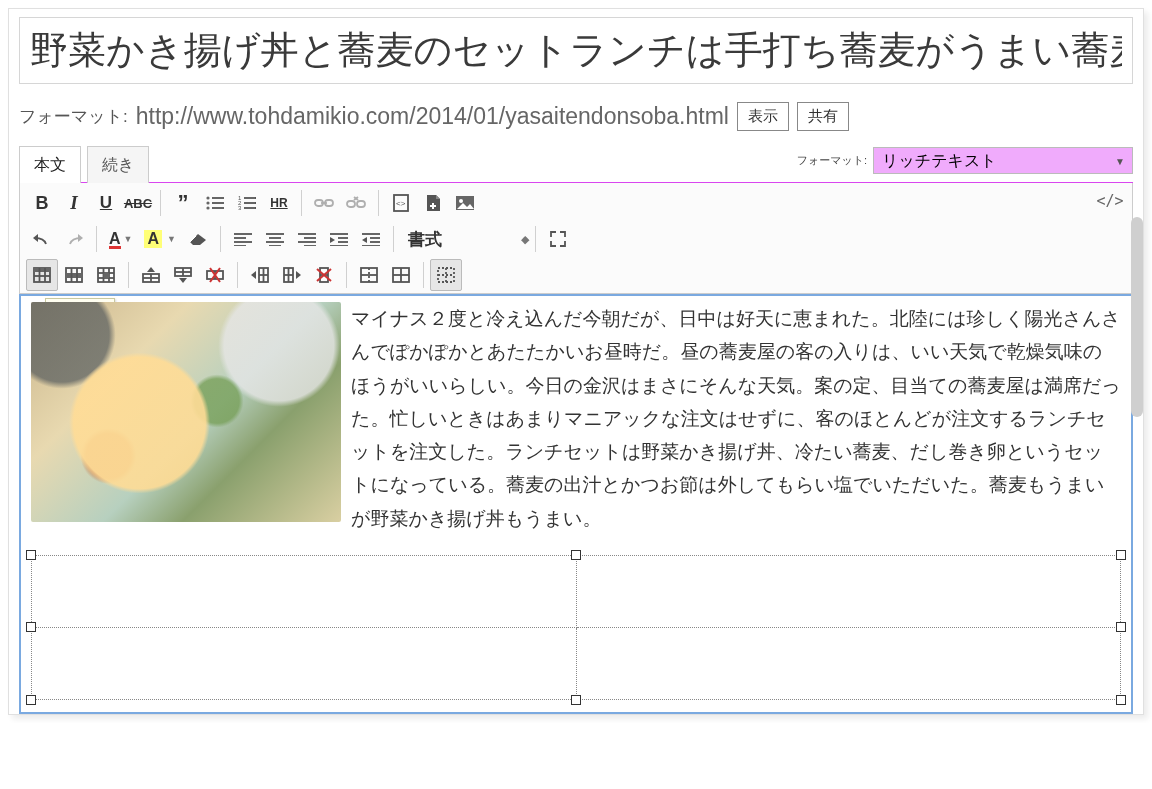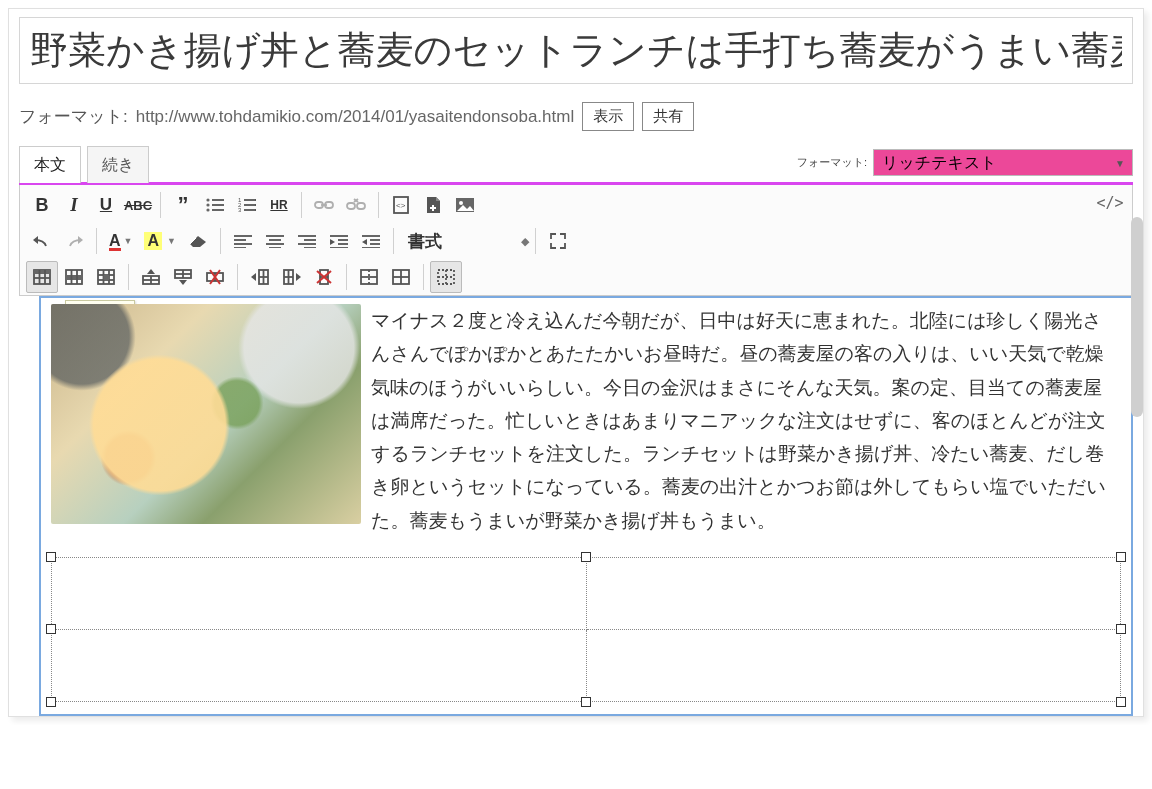--- a/index.html
+++ b/index.html
@@ -16,45 +16,45 @@
     border: 1px solid #d6d6d6;
     color: #3a3a3a;
     font-family: inherit;
     white-space: nowrap;
     overflow: hidden;
   }
 
   
   .permalink-row { display: flex; align-items: center; gap: 8px; margin: 18px 0 14px 0; }
   .permalink-label { font-size: 17px; color: #555; }
-  .permalink-url { font-size: 17px; color: #666; }
+  .permalink-url { font-size: 23px; color: #666; }
   .btn {
     background: #fff; border: 1px solid #888; padding: 4px 10px; font-size: 15px; cursor: pointer;
     font-family: inherit; color: #333;
   }
 
   
-  .tabs-row { display: flex; align-items: flex-end; border-bottom: 3px solid #d946ef; position: relative; }
+  .tabs-row { display: flex; align-items: center; border-bottom: 1px solid #d946ef; position: relative; }
   .tabs { display: flex; gap: 6px; }
   .tab {
     padding: 8px 14px 7px 14px;
     border: 1px solid #ccc;
     border-bottom: none;
     background: #f5f5f5;
     font-size: 16px;
     cursor: pointer;
     position: relative;
     top: 1px;
     color: #555;
   }
   .tab.active { background: #fff; color: #222; }
   .format-wrap { margin-left: auto; display: flex; align-items: center; gap: 6px; padding-bottom: 6px; }
   .format-label { font-size: 11px; color: #444; }
   .format-select {
-    font-size: 16px; padding: 4px 28px 4px 8px; border: 1px solid #bbb; background: #ec4899;
+    font-size: 16px; padding: 4px 28px 4px 8px; border: 1px solid #bbb; background: #f0abfc;
     min-width: 260px; appearance: none; position: relative; font-family: inherit;
   }
   .format-select-wrap { position: relative; }
   .format-select-wrap::after { content: "▼"; font-size: 10px; position: absolute; right: 8px; top: 50%; transform: translateY(-50%); color: #555; pointer-events: none; }
 
   
   .toolbar {
     background: #fbfbfb;
     border: 1px solid #ccc;
     border-top: none;
@@ -84,21 +84,20 @@
   }
 
   .row-break { flex-basis: 100%; height: 0; }
 
   
   .editor-body {
     border: 2px solid #7aa9e0;
     padding: 6px 10px 10px 10px;
     min-height: 420px;
     position: relative;
-    margin-left: 20px;
   }
   .editor-content { display: flow-root; }
   .editor-img {
     float: left;
     width: 310px; height: 220px;
     margin: 0 10px 6px 0;
     background: linear-gradient(135deg,#c9b48a 0%, #e8d9b0 30%, #b7d0bf 55%, #8aa06d 70%, #d9cfa2 100%);
     border-radius: 2px;
     position: relative;
     overflow: hidden;

